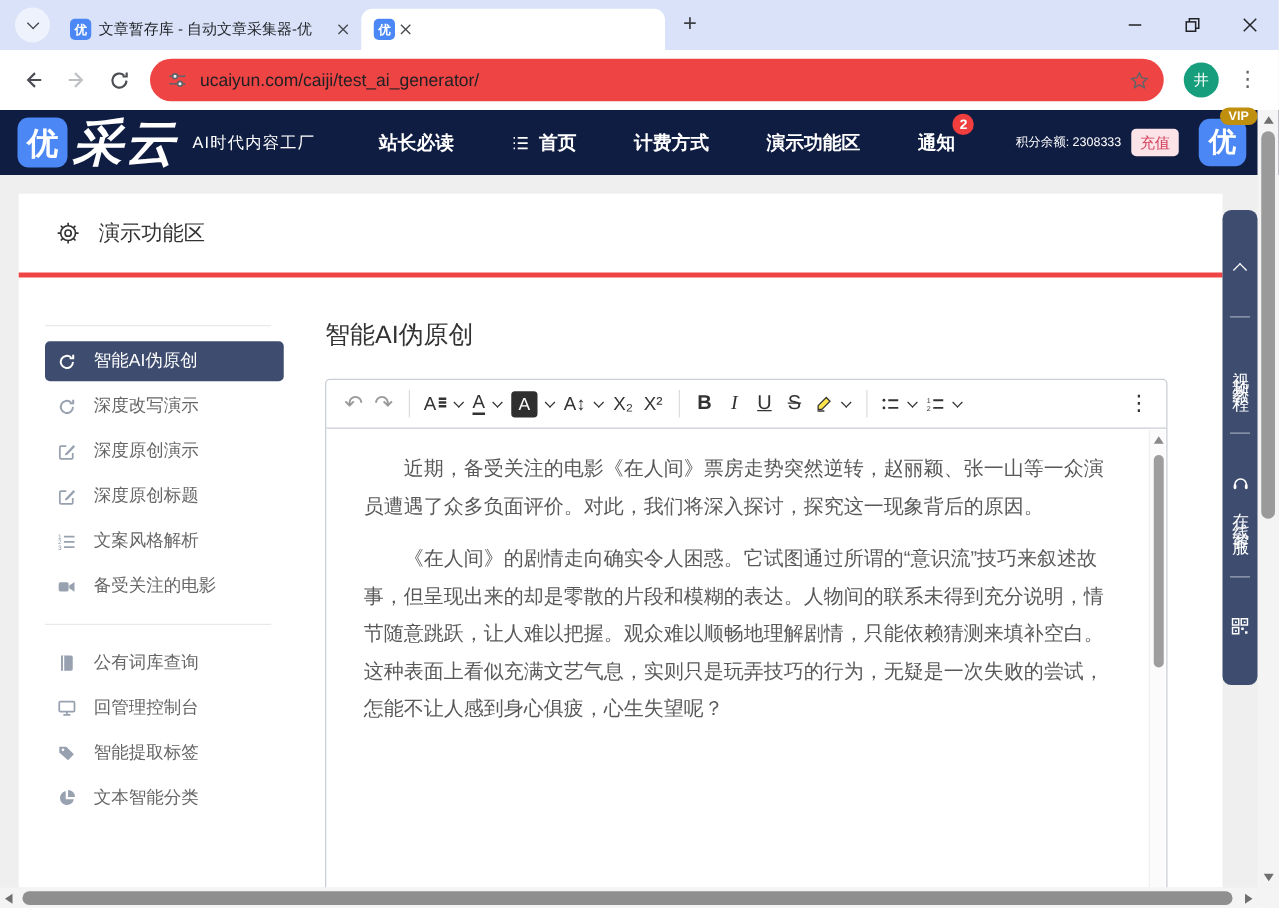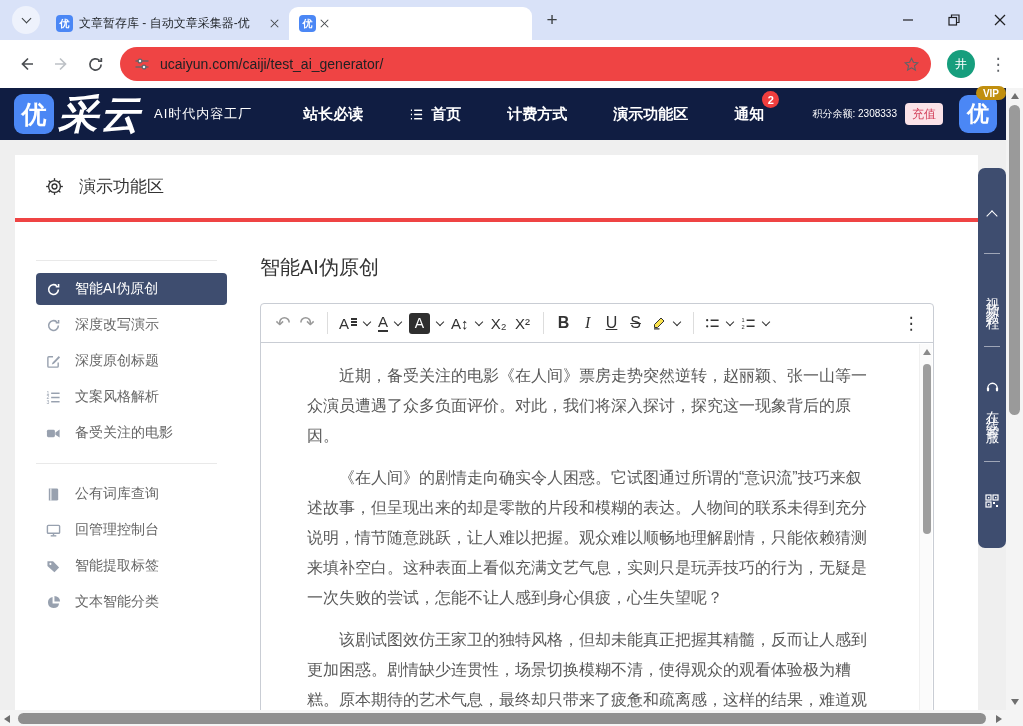--- a/index.html
+++ b/index.html
@@ -72,21 +72,21 @@
   .mini-lines { width:6px; height:1.6px; background:#333; box-shadow:0 3px 0 #333, 0 6px 0 #333; margin:-8px 0 0 2px; }
   .a-under { border-bottom:2.5px solid #333; line-height:1; padding-bottom:1px; }
   .a-box { width:21px; height:21px; background:#2f2f2f; color:#fff; border-radius:3px; display:flex; align-items:center; justify-content:center; font-size:14px; }
   .b-bold { font-weight:bold; font-size:16px; }
   .b-italic { font-style:italic; font-family:"Liberation Serif",serif; font-size:16px; }
   .b-under { text-decoration:underline; font-size:16px; }
   .b-strike { text-decoration:line-through; font-size:16px; }
   .more-v { margin-left:auto; font-size:17px; letter-spacing:0; }
 
   .ed-body { height:519px; overflow:hidden; padding:6px 40px 20px 30px; font-size:16px; line-height:30px; color:#595959; }
-  .ed-body p { text-indent:2em; margin:12px 16px; }
+  .ed-body p { text-indent:2em; margin:12px 0; }
 
   .ed-scroll { position:absolute; top:40px; right:1px; bottom:1px; width:13px; background:#fbfbfb; border-left:1px solid #f0f0f0; }
   .ed-scroll .tri-up { position:absolute; top:5px; left:3px; width:0; height:0; border-left:4px solid transparent; border-right:4px solid transparent; border-bottom:6px solid #8a8a8a; }
   .ed-thumb { position:absolute; top:20px; left:2.5px; width:8px; height:170px; background:#9e9e9e; border-radius:4px; }
 
   
   .float-panel { position:absolute; top:168px; right:17px; width:28px; height:380px; background:#3e4d6f; border-radius:7px; color:#fff; display:flex; flex-direction:column; align-items:center; justify-content:space-evenly; padding:8px 0; z-index:6; }
   .fp-chev { width:8px; height:8px; border-left:1.8px solid #fff; border-top:1.8px solid #fff; transform:rotate(45deg); margin-top:4px; }
   .fp-div { width:16px; border-top:1px solid rgba(255,255,255,.5); }
   .fp-label { writing-mode:vertical-rl; font-size:13.5px; letter-spacing:7px; }
@@ -278,20 +278,29 @@
             </span>
           <span>深度改写演示</span>
         </div>
         <div class="side-item">
           <span class="s-ico">
               <svg width="15" height="15" viewBox="0 0 16 16" fill="none" stroke="currentColor" stroke-width="1.5">
                 <path d="M13 9v4a1 1 0 0 1-1 1H3a1 1 0 0 1-1-1V4a1 1 0 0 1 1-1h4.5"></path>
                 <path d="M6.8 9.3 13.6 2.2 15 3.6 8.4 10.5l-2.2.6z" fill="currentColor" stroke="none"></path>
               </svg>
             </span>
+          <span>深度原创演示</span>
+        </div>
+        <div class="side-item">
+          <span class="s-ico">
+              <svg width="15" height="15" viewBox="0 0 16 16" fill="none" stroke="currentColor" stroke-width="1.5">
+                <path d="M13 9v4a1 1 0 0 1-1 1H3a1 1 0 0 1-1-1V4a1 1 0 0 1 1-1h4.5"></path>
+                <path d="M6.8 9.3 13.6 2.2 15 3.6 8.4 10.5l-2.2.6z" fill="currentColor" stroke="none"></path>
+              </svg>
+            </span>
           <span>深度原创标题</span>
         </div>
         <div class="side-item">
           <span class="s-ico">
               <svg width="15" height="15" viewBox="0 0 16 16" stroke="currentColor" stroke-width="1.6">
                 <line x1="5.5" y1="3.5" x2="14.5" y2="3.5"></line>
                 <line x1="5.5" y1="8" x2="14.5" y2="8"></line>
                 <line x1="5.5" y1="12.5" x2="14.5" y2="12.5"></line>
                 <text x="0.5" y="5.5" font-size="5.5" fill="currentColor" stroke="none">1</text>
                 <text x="0.5" y="10" font-size="5.5" fill="currentColor" stroke="none">2</text>
@@ -411,21 +420,20 @@
                 </svg>
               <span class="dd"></span>
             </div>
 
             <div class="tbtn more-v">⋮</div>
           </div>
 
           <div class="ed-body">
             <p>近期，备受关注的电影《在人间》票房走势突然逆转，赵丽颖、张一山等一众演员遭遇了众多负面评价。对此，我们将深入探讨，探究这一现象背后的原因。</p>
             <p>《在人间》的剧情走向确实令人困惑。它试图通过所谓的“意识流”技巧来叙述故事，但呈现出来的却是零散的片段和模糊的表达。人物间的联系未得到充分说明，情节随意跳跃，让人难以把握。观众难以顺畅地理解剧情，只能依赖猜测来填补空白。这种表面上看似充满文艺气息，实则只是玩弄技巧的行为，无疑是一次失败的尝试，怎能不让人感到身心俱疲，心生失望呢？</p>
-            <p>该剧试图效仿王家卫的独特风格，但却未能真正把握其精髓，反而让人感到更加困惑。剧情缺少连贯性，场景切换模糊不清，使得观众的观看体验极为糟糕。原本期待的艺术气息，最终却只带来了疲惫和疏离感，这样的结果，难道观众真的没有理由对此表示不满吗？</p>
 
           </div>
 
           <div class="ed-scroll">
             <span class="tri-up"></span>
             <span class="ed-thumb"></span>
           </div>
         </div>
       </div>
     </div>

